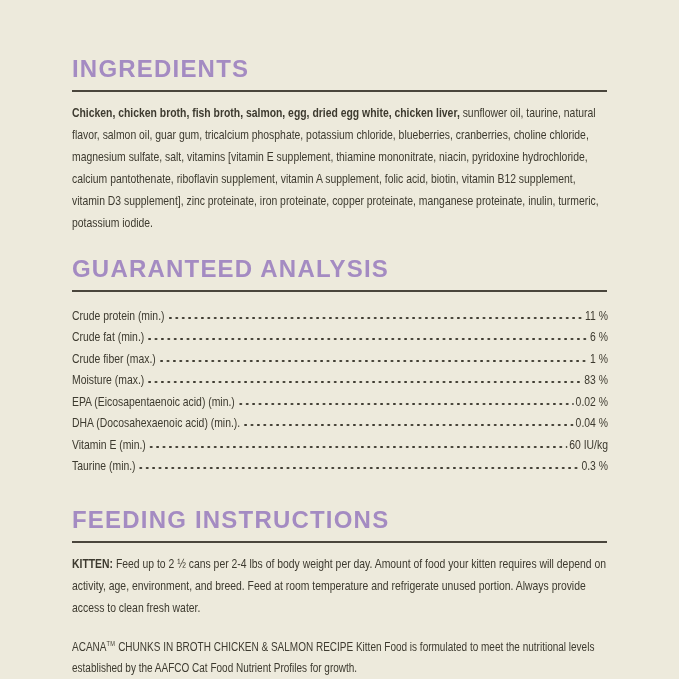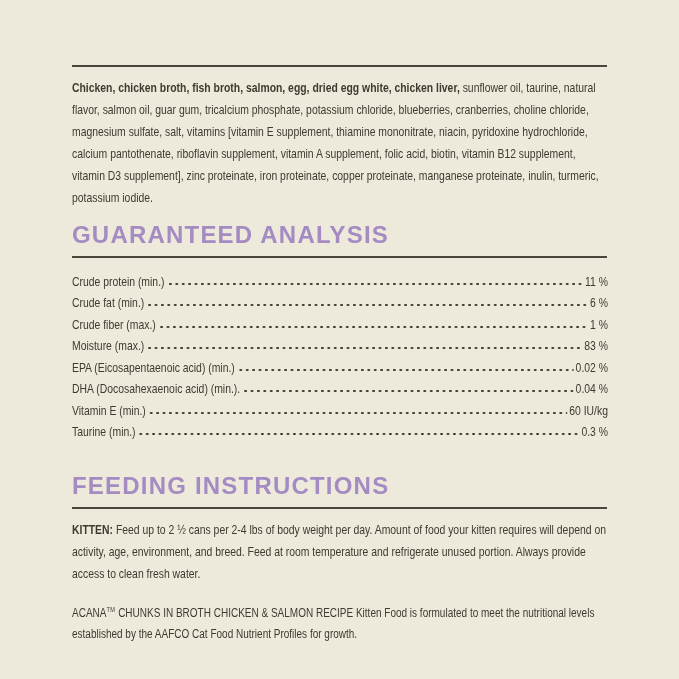--- a/index.html
+++ b/index.html
@@ -35,21 +35,21 @@
     width: 670px;
     transform: scaleX(0.8);
     transform-origin: 0 0;
   }
   .body-text {
     margin: 10px 0 0 0;
     font-size: 13px;
     line-height: 22px;
   }
   .body-text b { font-weight: bold; }
-  .sec-ga { margin-top: 13px; }
+  .sec-ga { margin-top: 22px; }
   .ga-table { margin-top: 9px; }
   .ga-row {
     display: flex;
     align-items: flex-end;
     height: 21.5px;
     font-size: 13px;
   }
   .ga-label { white-space: nowrap; }
   .ga-value { white-space: nowrap; text-align: right; }
   .ga-dots {
@@ -72,20 +72,21 @@
     vertical-align: super;
     letter-spacing: 0.5px;
   }
 </style>
 </head>
 <body>
 
 <div class="page">
 
   <div>
+    <h2 class="section-title">INGREDIENTS</h2>
     <div class="rule"></div>
     <p class="body-text cond"><b>Chicken, chicken broth, fish broth, salmon, egg, dried egg white, chicken liver,</b><span> sunflower oil, taurine, natural flavor, salmon oil, guar gum, tricalcium phosphate, potassium chloride, blueberries, cranberries, choline chloride, magnesium sulfate, salt, vitamins [vitamin E supplement, thiamine mononitrate, niacin, pyridoxine hydrochloride, calcium pantothenate, riboflavin supplement, vitamin A supplement, folic acid, biotin, vitamin B12 supplement, vitamin D3 supplement], zinc proteinate, iron proteinate, copper proteinate, manganese proteinate, inulin, turmeric, potassium iodide.</span></p>
   </div>
 
   <div class="sec-ga">
     <h2 class="section-title">GUARANTEED ANALYSIS</h2>
     <div class="rule"></div>
     <div class="ga-table cond">
       <div class="ga-row">
         <span class="ga-label">Crude protein (min.)</span>

